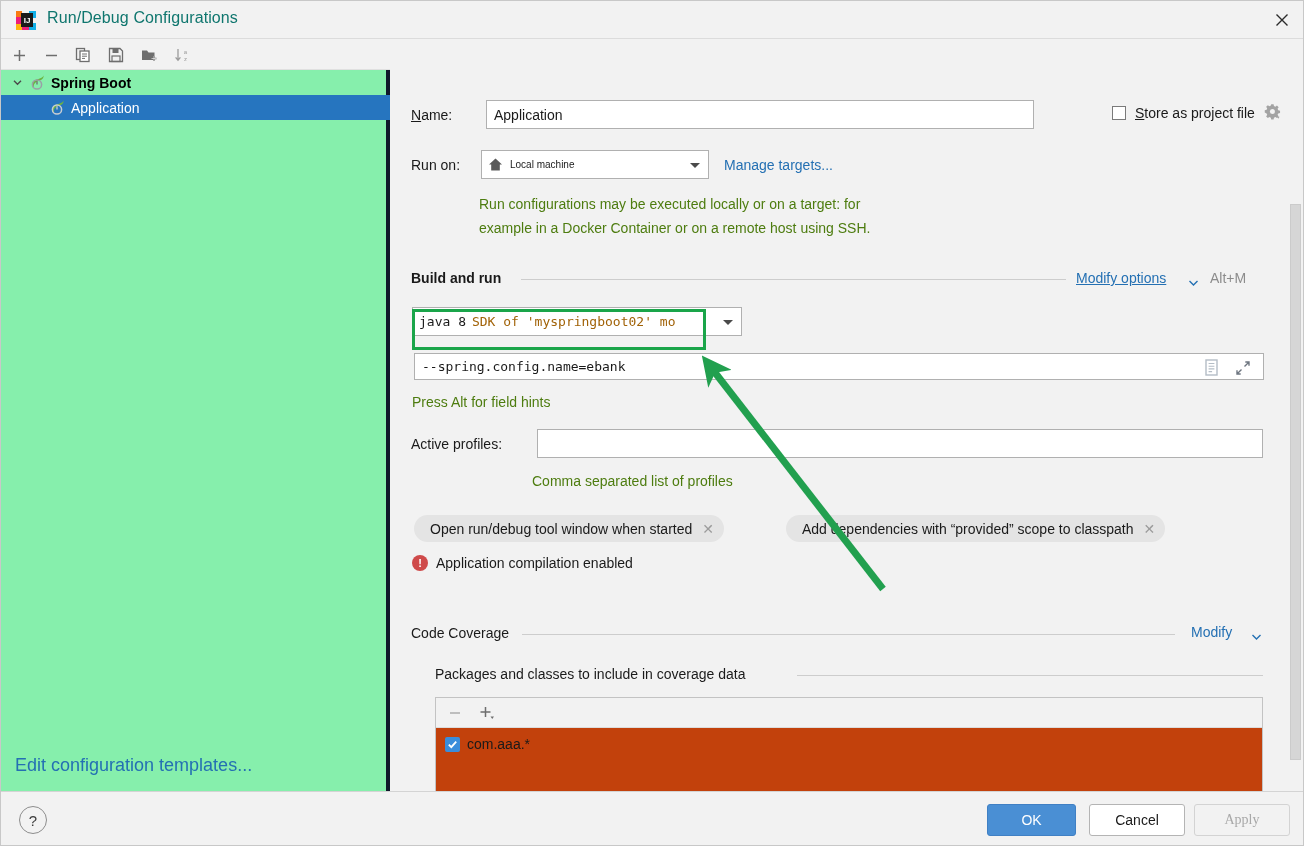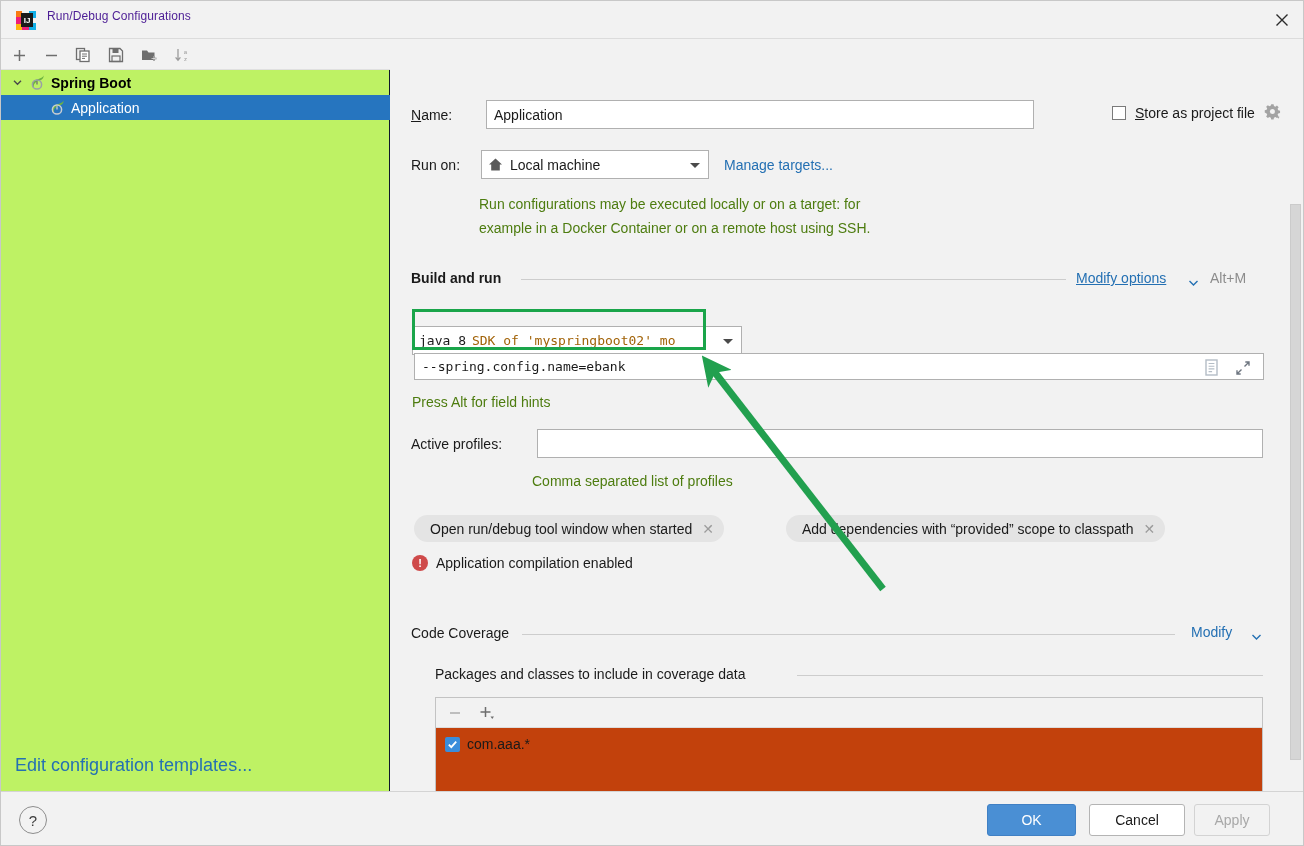--- a/index.html
+++ b/index.html
@@ -27,37 +27,37 @@
     width: 1304px; height: 38px;
     background: #f2f2f2;
     border-bottom: 1px solid #dcdcdc;
   }
   .title-icon {
     position: absolute; left: 14px; top: 8px;
     width: 22px; height: 22px;
   }
   .title-text {
     position: absolute; left: 46px; top: 8px;
-    font-size: 12px; color: #4c1d95;
+    font-size: 16px; color: #0f766e;
     letter-spacing: .1px;
   }
   .close-btn {
     position: absolute; right: 0; top: 0;
     width: 46px; height: 37px;
     display: flex; align-items: center; justify-content: center;
     cursor: default;
   }
   .close-btn svg { display: block; }
 
   
   .leftpanel {
     position: absolute; left: 0; top: 38px;
     width: 389px; height: 752px;
-    background: #bef264;
-    border-right: 1px solid #0f172a;
+    background: #86efac;
+    border-right: 4px solid #0f172a;
   }
   .left-toolbar {
     position: absolute; left: 0; top: 0;
     width: 389px; height: 31px;
     background: #f2f2f2;
     border-bottom: 1px solid #e0e0e0;
   }
   .tb-btn {
     position: absolute; top: 4px;
     width: 24px; height: 24px;
@@ -110,21 +110,21 @@
     font-size: 14px; color: #1a1a1a;
   }
   .textfield.mono { font-family: "DejaVu Sans Mono", monospace; font-size: 13px; }
 
   .combo {
     position: absolute;
     background: #ffffff;
     border: 1px solid #b0b0b0;
     display: flex; align-items: center;
     padding: 0 6px;
-    font-size: 14px;
+    font-size: 10px;
     cursor: default;
   }
   .combo .arrow {
     position: absolute; right: 8px; top: 50%;
     margin-top: -2px;
     width: 0; height: 0;
     border-left: 5px solid transparent;
     border-right: 5px solid transparent;
     border-top: 5px solid #4a4a4a;
   }
@@ -393,21 +393,21 @@
     <div class="sec-title bold" style="left:20px; top:231px;">Build and run</div>
     <div class="sep-line" style="left:130px; top:240px; width:545px;"></div>
     <div class="row-label link u" style="left:685px; top:231px;">Modify options</div>
     <span style="position:absolute; left:797px; top:236px;">
       <svg width="11" height="9" viewBox="0 0 11 9">
           <path d="M1.5 2 L5.5 6 L9.5 2" stroke="#2470b3" stroke-width="1.4" fill="none"></path>
         </svg>
     </span>
     <div class="row-label" style="left:819px; top:231px; color:#8c8c8c;">Alt+M</div>
 
-    <div class="combo mono" style="left:21px; top:268px; width:330px; height:29px; font-family:'DejaVu Sans Mono',monospace; font-size:13px;margin-top:19px;">
+    <div class="combo mono" style="left:21px; top:268px; width:330px; height:29px; font-family:'DejaVu Sans Mono',monospace; font-size:13px;">
       <span style="color:#1a1a1a;">java 8</span>
       <span style="color:#a16207; margin-left:6px; white-space:nowrap; overflow:hidden;">SDK of 'myspringboot02' mo</span>
       <span class="arrow"></span>
     </div>
 
 
     <div class="textfield mono" style="left:23px; top:314px; width:850px; height:27px;">
       <span>--spring.config.name=ebank</span>
       <span style="position:absolute; right:44px; top:5px;">
         <svg width="15" height="17" viewBox="0 0 15 17">
@@ -481,21 +481,21 @@
       </div>
     </div>
 
     <div class="vscroll" style="top:165px; height:556px;"></div>
   </div>
 
   <div class="bottombar">
     <div class="help-btn">?</div>
     <div class="btn primary" style="left:986px; width:89px;">OK</div>
     <div class="btn normal" style="left:1088px; width:96px;">Cancel</div>
-    <div class="btn disabled" style="left:1193px; width:76px;">Apply</div>
+    <div class="btn disabled" style="left:1193px; width:96px;font-family:Liberation Serif, serif;">Apply</div>
   </div>
 
   <div class="anno-box" style="left:411px; top:308px; width:294px; height:41px;"></div>
 
   <svg class="anno-arrow">
     <defs>
       <marker id="arrowhead" markerWidth="4.2" markerHeight="4.2" refX="1.6" refY="2.1" orient="auto">
         <path d="M0,0 L4.2,2.1 L0,4.2 L1.1,2.1 Z" fill="#22a04f"></path>
       </marker>
     </defs>

